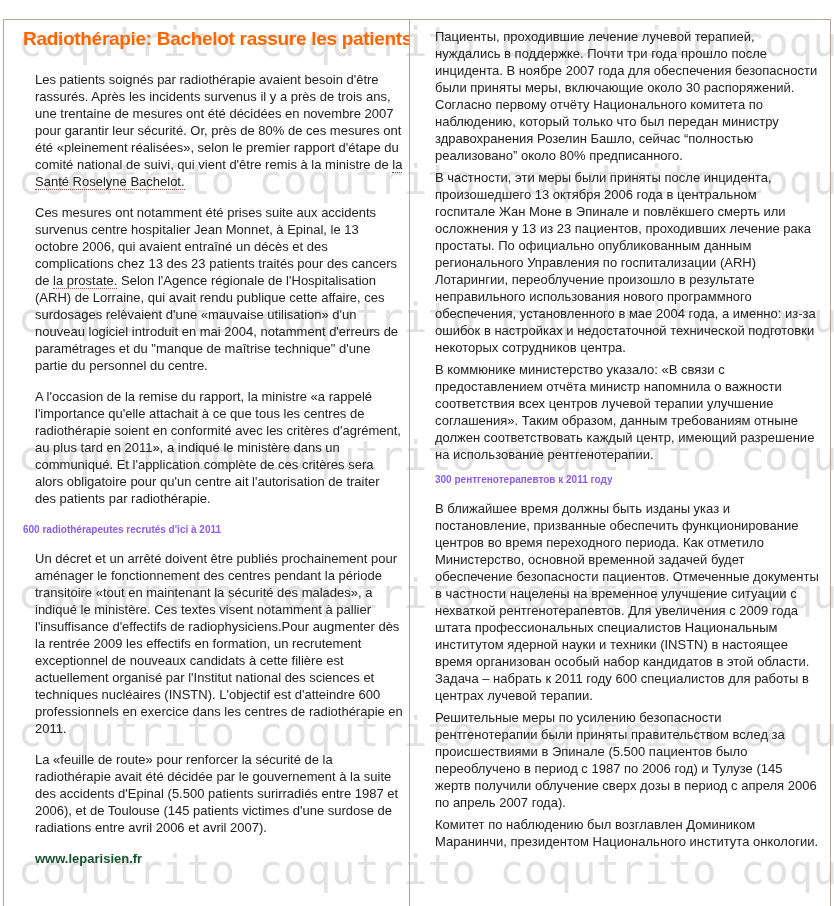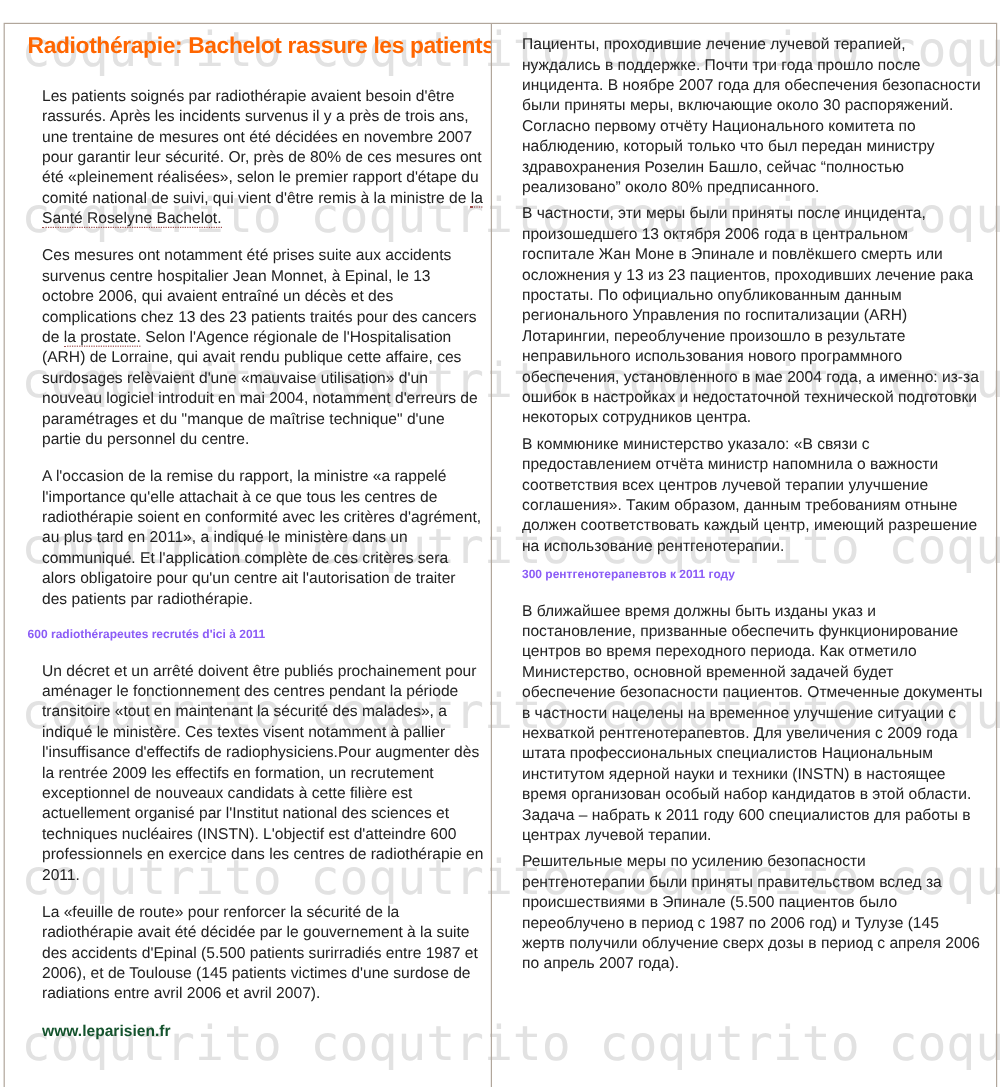--- a/index.html
+++ b/index.html
@@ -94,16 +94,17 @@
       <p class="source">www.leparisien.fr</p>
     </div>
 
     <div class="col col-right">
       <p>Пациенты, проходившие лечение лучевой терапией, нуждались в поддержке. Почти три года прошло после инцидента. В ноябре 2007 года для обеспечения безопасности были приняты меры, включающие около 30 распоряжений. Согласно первому отчёту Национального комитета по наблюдению, который только что был передан министру здравохранения Розелин Башло, сейчас “полностью реализовано” около 80% предписанного.</p>
       <p>В частности, эти меры были приняты после инцидента, произошедшего 13 октября 2006 года в центральном госпитале Жан Моне в Эпинале и повлёкшего смерть или осложнения у 13 из 23 пациентов, проходивших лечение рака простаты. По официально опубликованным данным регионального Управления по госпитализации (ARH) Лотарингии, переоблучение произошло в результате неправильного использования нового программного обеспечения, установленного в мае 2004 года, а именно: из-за ошибок в настройках и недостаточной технической подготовки некоторых сотрудников центра.</p>
       <p>В коммюнике министерство указало: «В связи с предоставлением отчёта министр напомнила о важности соответствия всех центров лучевой терапии улучшение соглашения». Таким образом, данным требованиям отныне должен соответствовать каждый центр, имеющий разрешение на использование рентгенотерапии.</p>
       <h2>300 рентгенотерапевтов к 2011 году</h2>
       <p>В ближайшее время должны быть изданы указ и постановление, призванные обеспечить функционирование центров во время переходного периода. Как отметило Министерство, основной временной задачей будет обеспечение безопасности пациентов. Отмеченные документы в частности нацелены на временное улучшение ситуации с нехваткой рентгенотерапевтов. Для увеличения с 2009 года штата профессиональных специалистов Национальным институтом ядерной науки и техники (INSTN) в настоящее время организован особый набор кандидатов в этой области. Задача – набрать к 2011 году 600 специалистов  для работы в центрах лучевой терапии.</p>
       <p>Решительные меры по усилению безопасности рентгенотерапии были приняты правительством вслед за происшествиями в Эпинале (5.500 пациентов было переоблучено в период с 1987 по 2006 год) и Тулузе (145 жертв получили облучение сверх дозы в период с апреля 2006 по апрель 2007 года).</p>
+      <p>Комитет по наблюдению был возглавлен Домиником Маранинчи, президентом Национального института онкологии.</p>
     </div>
 
   </div>
 </div>
 
 </body></html>

